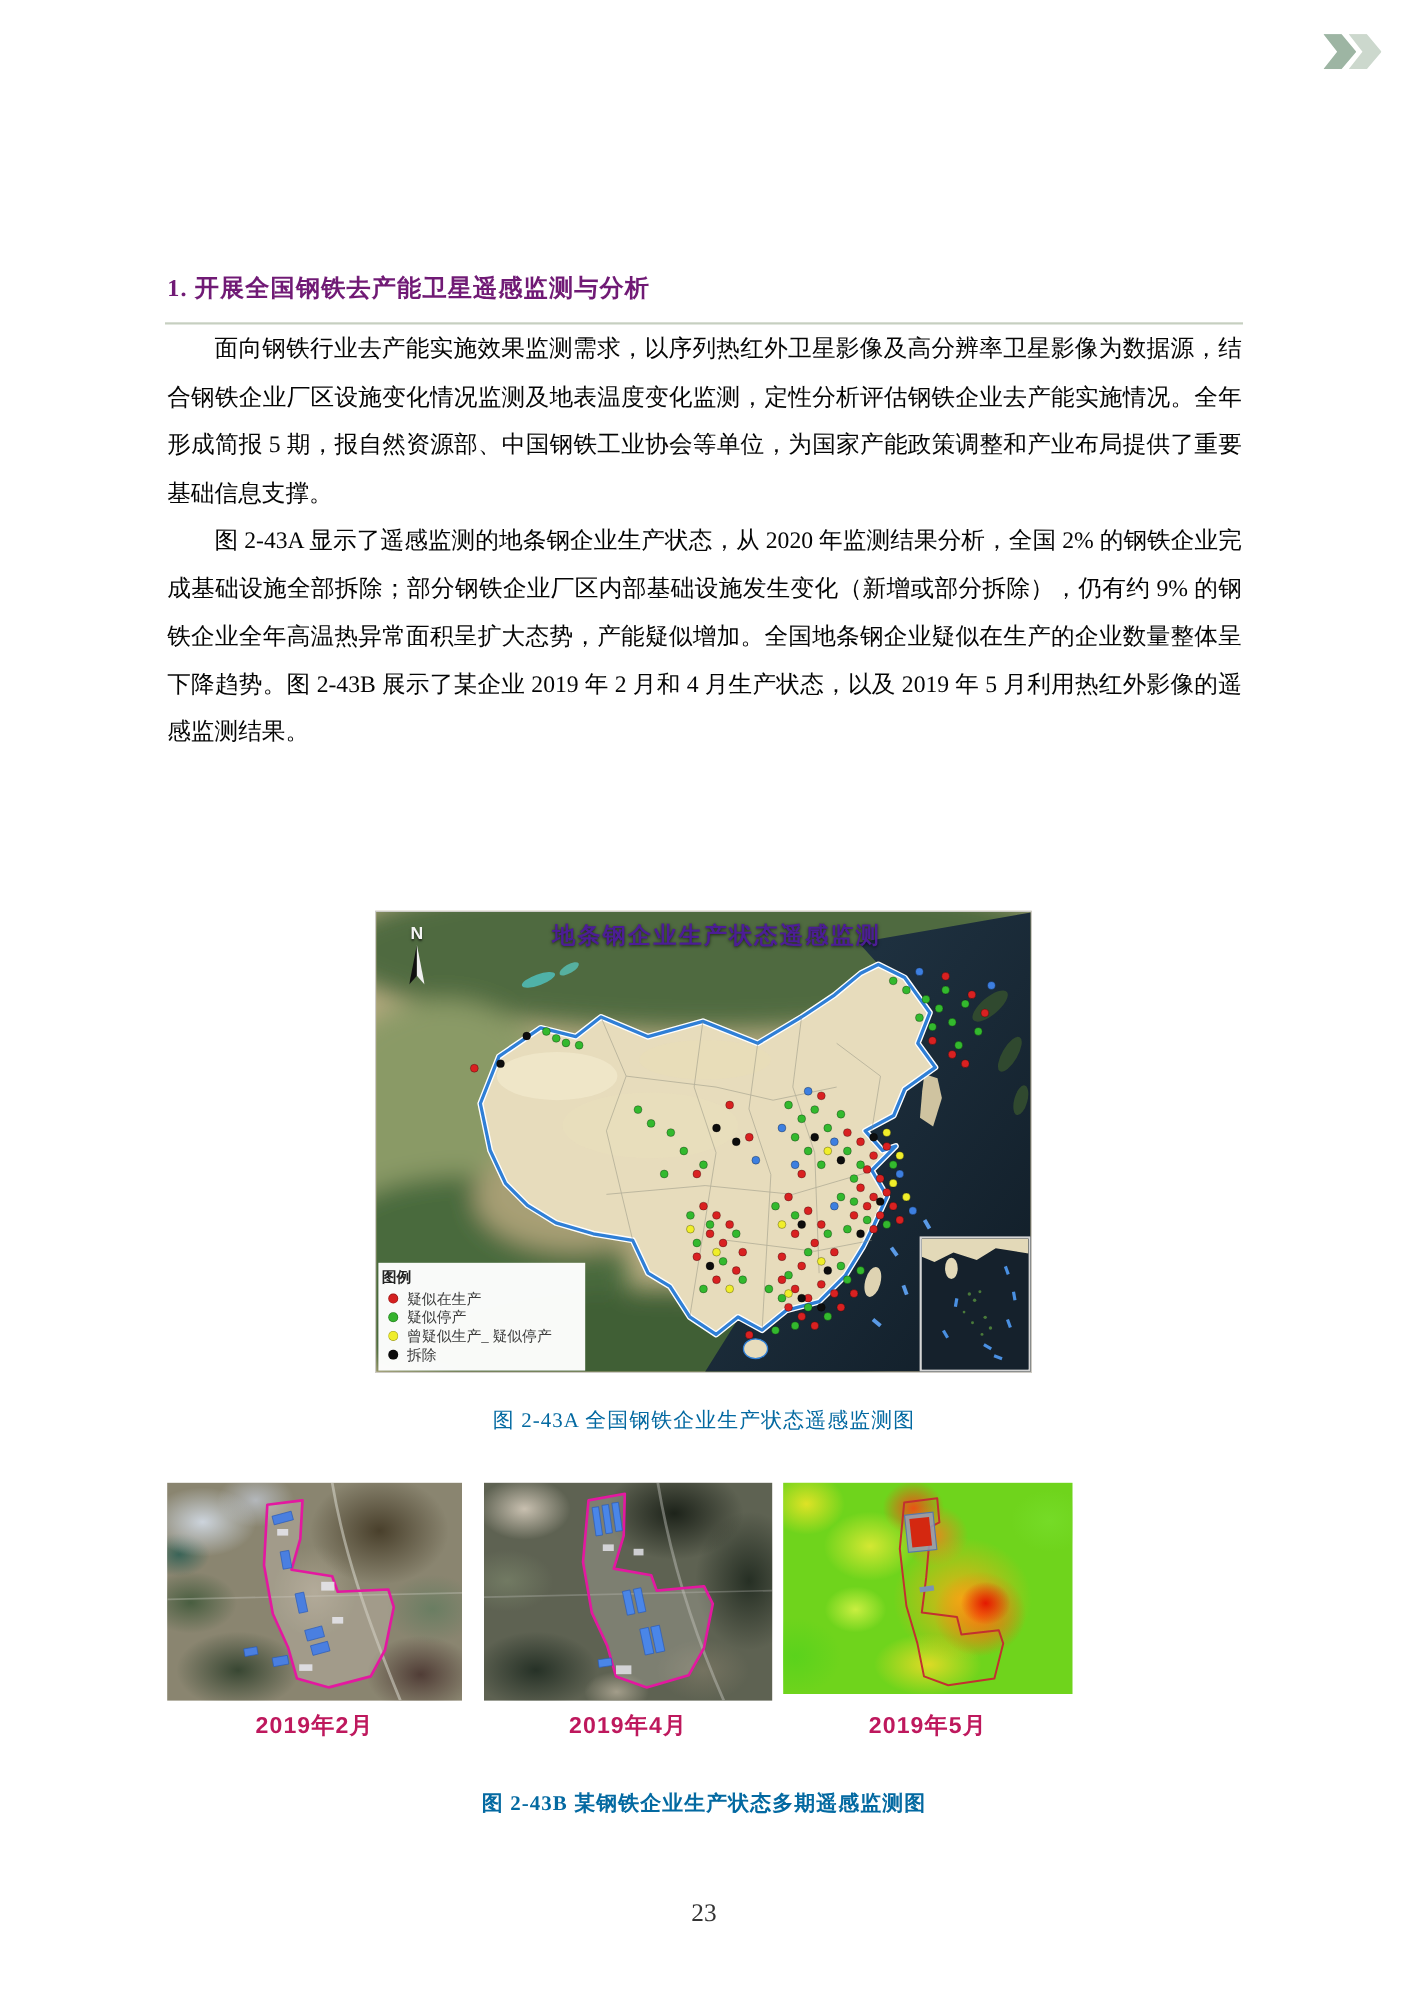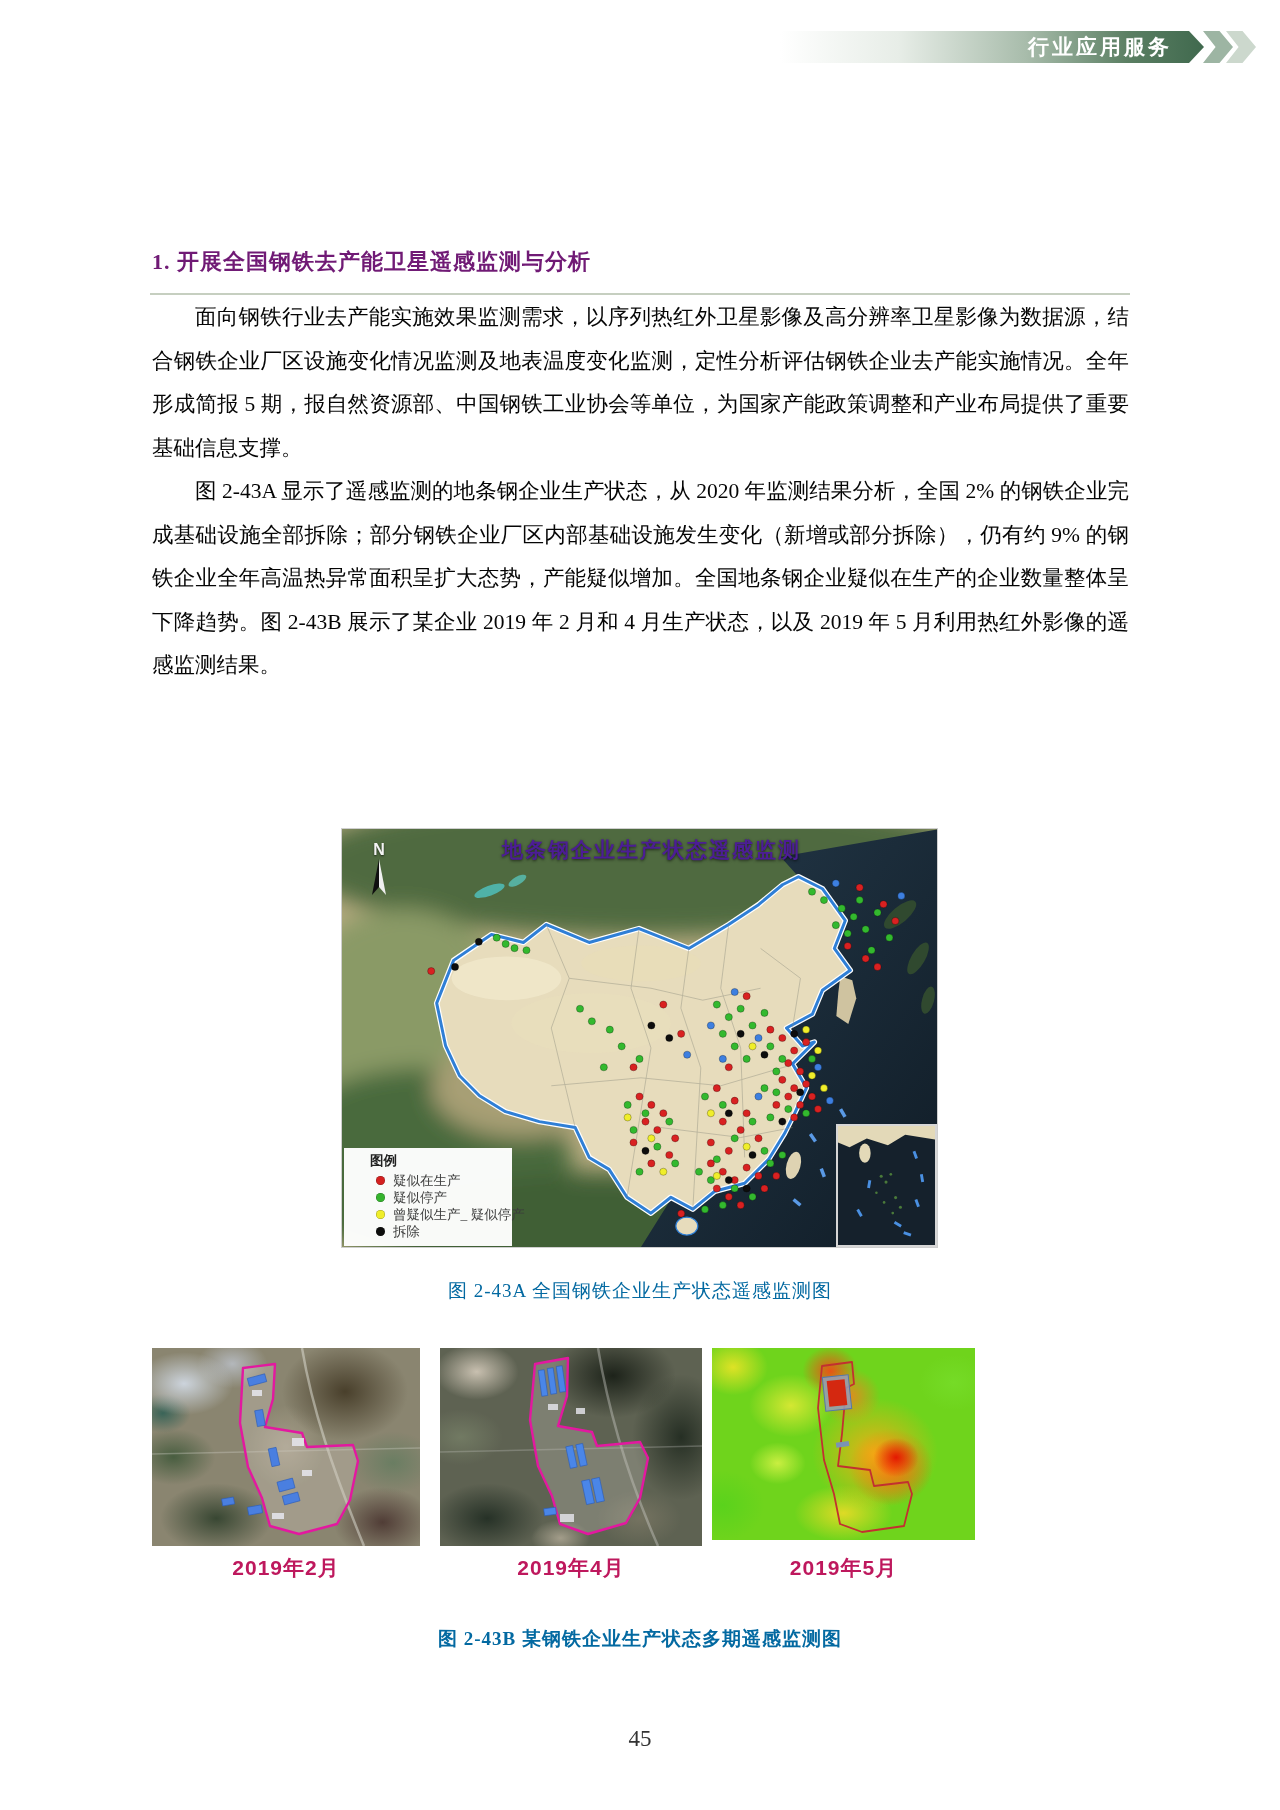--- a/index.html
+++ b/index.html
@@ -44,22 +44,22 @@
   .map-title{
     position:absolute;left:0;right:0;top:7px;text-align:center;
     color:#4c1d95;font-size:21px;font-weight:700;letter-spacing:2px;
     text-shadow:0 1px 3px rgba(0,0,0,.65);
     margin-left:24px;
   }
   .compass{position:absolute;left:22px;top:12px;width:30px;text-align:center;}
   .compass .n{color:#f4f4f4;font-size:16px;font-weight:700;
     font-family:"Liberation Sans","DejaVu Sans",sans-serif;text-shadow:0 1px 2px rgba(0,0,0,.6);}
   .legend{
-    position:absolute;left:2px;bottom:1px;width:168px;
-    background:rgba(255,255,255,.97);padding:4px 9px 6px 26px;box-sizing:border-box;
+    position:absolute;left:2px;bottom:1px;width:188px;
+    background:rgba(255,255,255,.97);padding:4px 9px 6px 3px;box-sizing:border-box;
     font-family:"Liberation Serif","DejaVu Serif",serif;
   }
   .legend-title{font-size:13.5px;font-weight:700;color:#222;margin-bottom:2px;}
   .legend-row{display:flex;align-items:center;height:17px;}
   .lg-dot{width:9px;height:9px;border-radius:50%;margin:0 8px 0 6px;flex:0 0 9px;
     box-shadow:0 0 0 .5px rgba(0,0,0,.35) inset;}
   .lg-label{font-size:13.5px;color:#3c3c3c;white-space:nowrap;}
   .inset{
     position:absolute;left:494px;top:295px;width:101px;height:123px;
     border:2px solid #d6d6d6;box-sizing:border-box;background:#15212c;
@@ -116,23 +116,20 @@
   .panel-label-3{left:712px;width:263px;}
   
   .page-number{position:absolute;left:0;top:1726px;width:100%;text-align:center;
     font-size:23px;color:#333;}
 </style>
 </head>
 <body>
 
 <div class="page">
 
-  <div class="hdr-band">
-    <span class="hdr-text">行业应用服务</span>
-  </div>
   <div class="hdr-chev hdr-chev1"></div>
   <div class="hdr-chev hdr-chev2"></div>
 
   <h1 class="section-title">1. 开展全国钢铁去产能卫星遥感监测与分析</h1>
   <div class="title-rule"></div>
 
   <div class="body-text">
     <p>面向钢铁行业去产能实施效果监测需求，以序列热红外卫星影像及高分辨率卫星影像为数据源，结合钢铁企业厂区设施变化情况监测及地表温度变化监测，定性分析评估钢铁企业去产能实施情况。全年形成简报 5 期，报自然资源部、中国钢铁工业协会等单位，为国家产能政策调整和产业布局提供了重要基础信息支撑。</p>
     <p>图 2-43A 显示了遥感监测的地条钢企业生产状态，从 2020 年监测结果分析，全国 2% 的钢铁企业完成基础设施全部拆除；部分钢铁企业厂区内部基础设施发生变化（新增或部分拆除），仍有约 9% 的钢铁企业全年高温热异常面积呈扩大态势，产能疑似增加。全国地条钢企业疑似在生产的企业数量整体呈下降趋势。图 2-43B 展示了某企业 2019 年 2 月和 4 月生产状态，以及 2019 年 5 月利用热红外影像的遥感监测结果。</p>
   </div>
@@ -464,14 +461,14 @@
       <rect x="124" y="94" width="13" height="5" fill="#7a93b5" transform="rotate(-8 130 96)"></rect>
     </svg>
   </div>
 
   <div class="panel-label panel-label-1">2019年2月</div>
   <div class="panel-label panel-label-2">2019年4月</div>
   <div class="panel-label panel-label-3">2019年5月</div>
 
   <div class="caption caption-b">图 2-43B 某钢铁企业生产状态多期遥感监测图</div>
 
-  <div class="page-number">45</div>
+  <div class="page-number">23</div>
 </div>
 
 </body></html>

